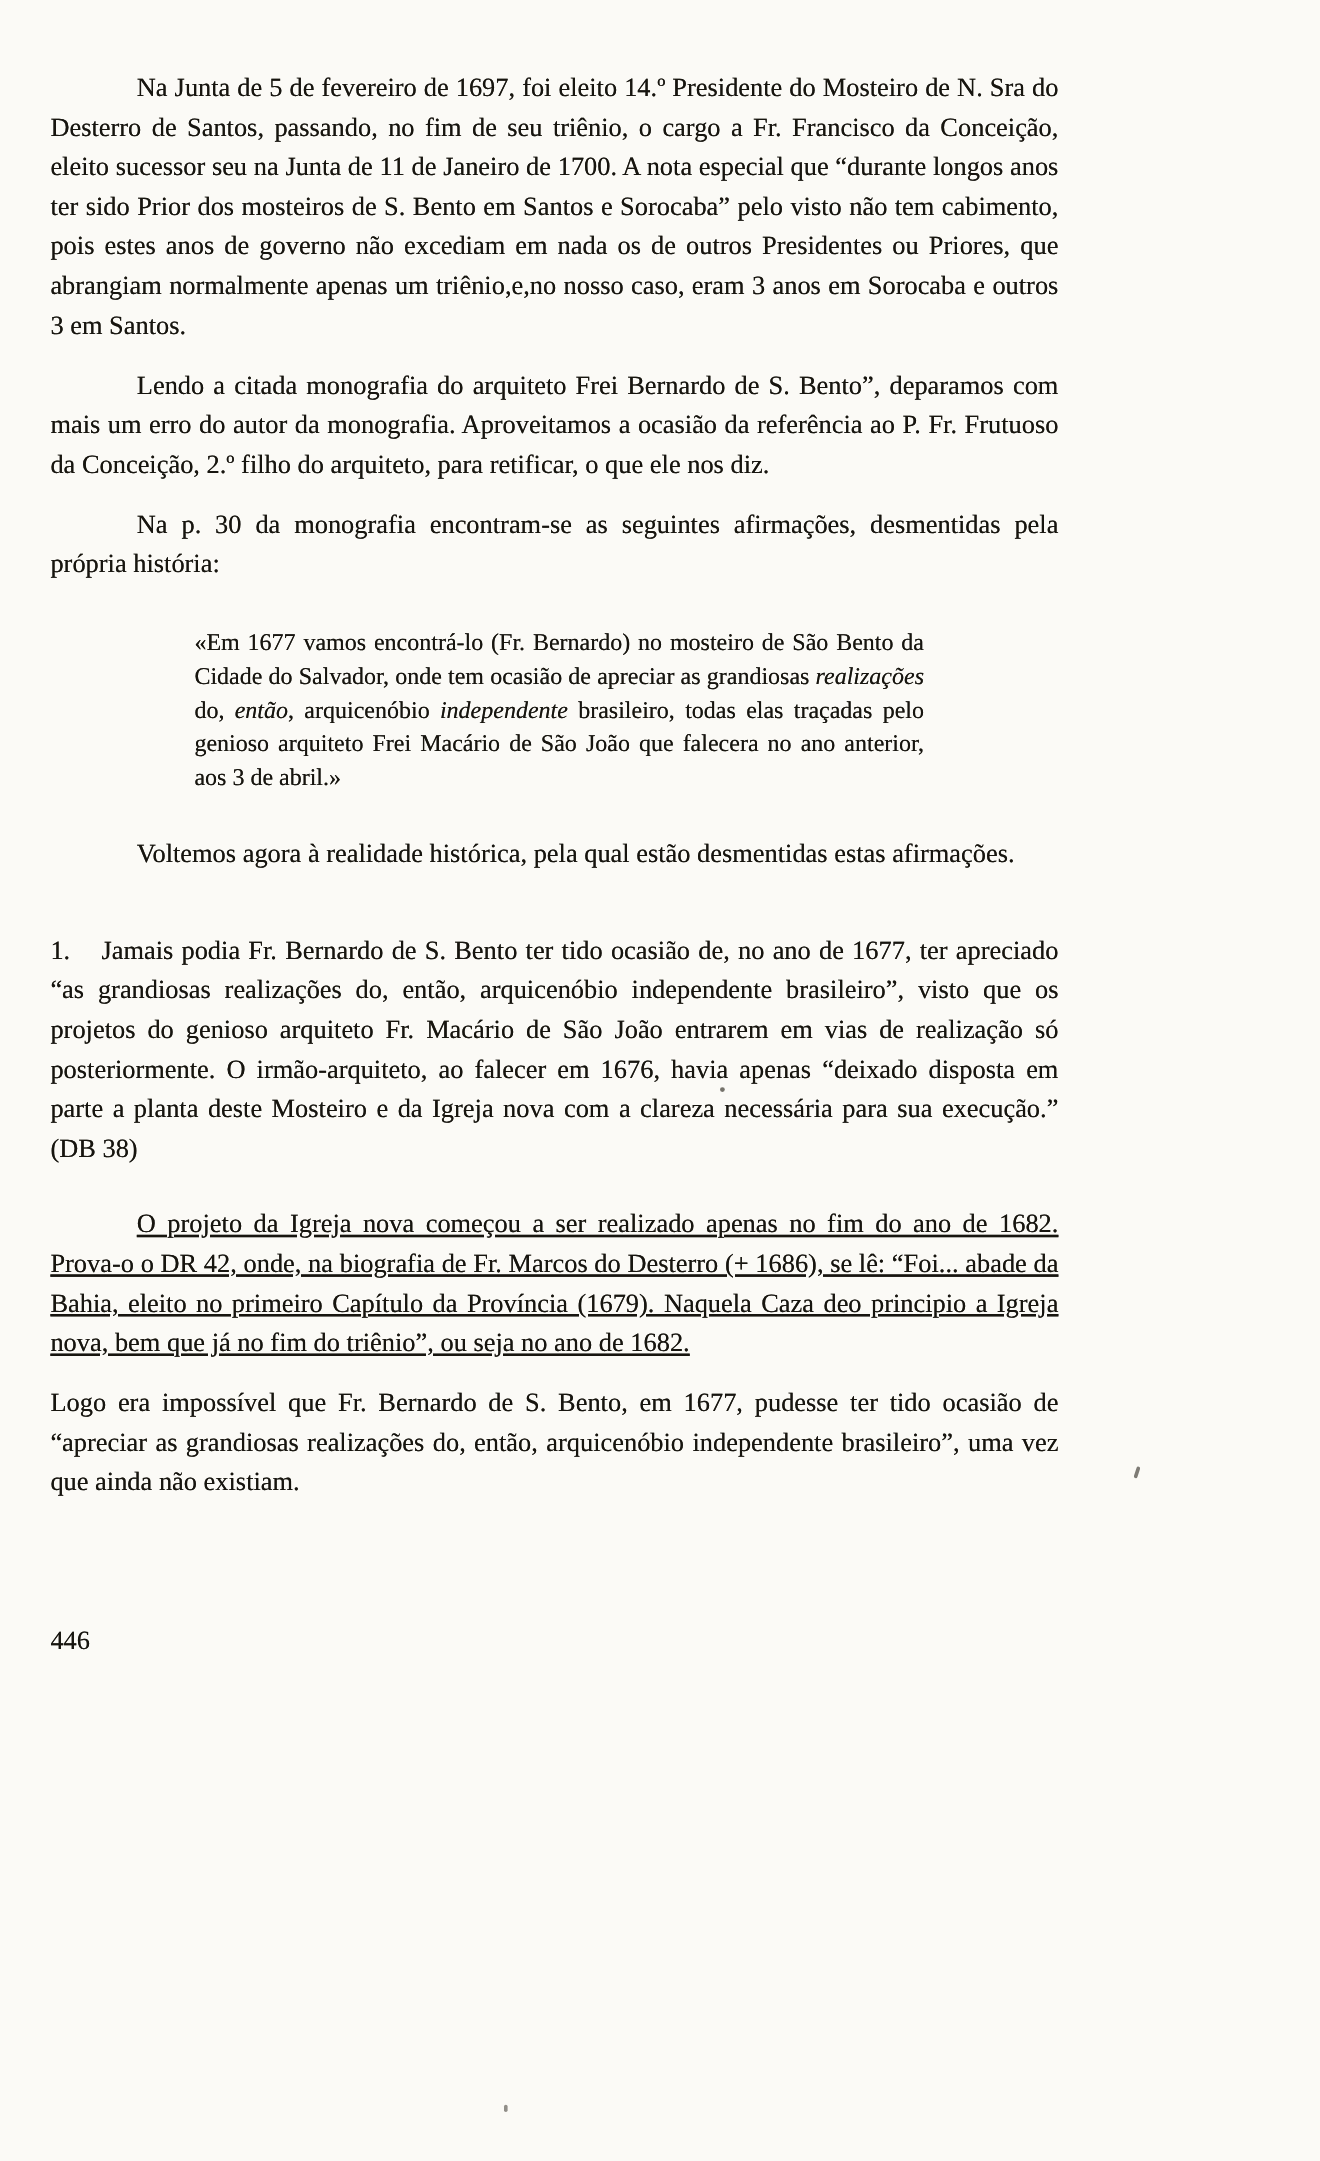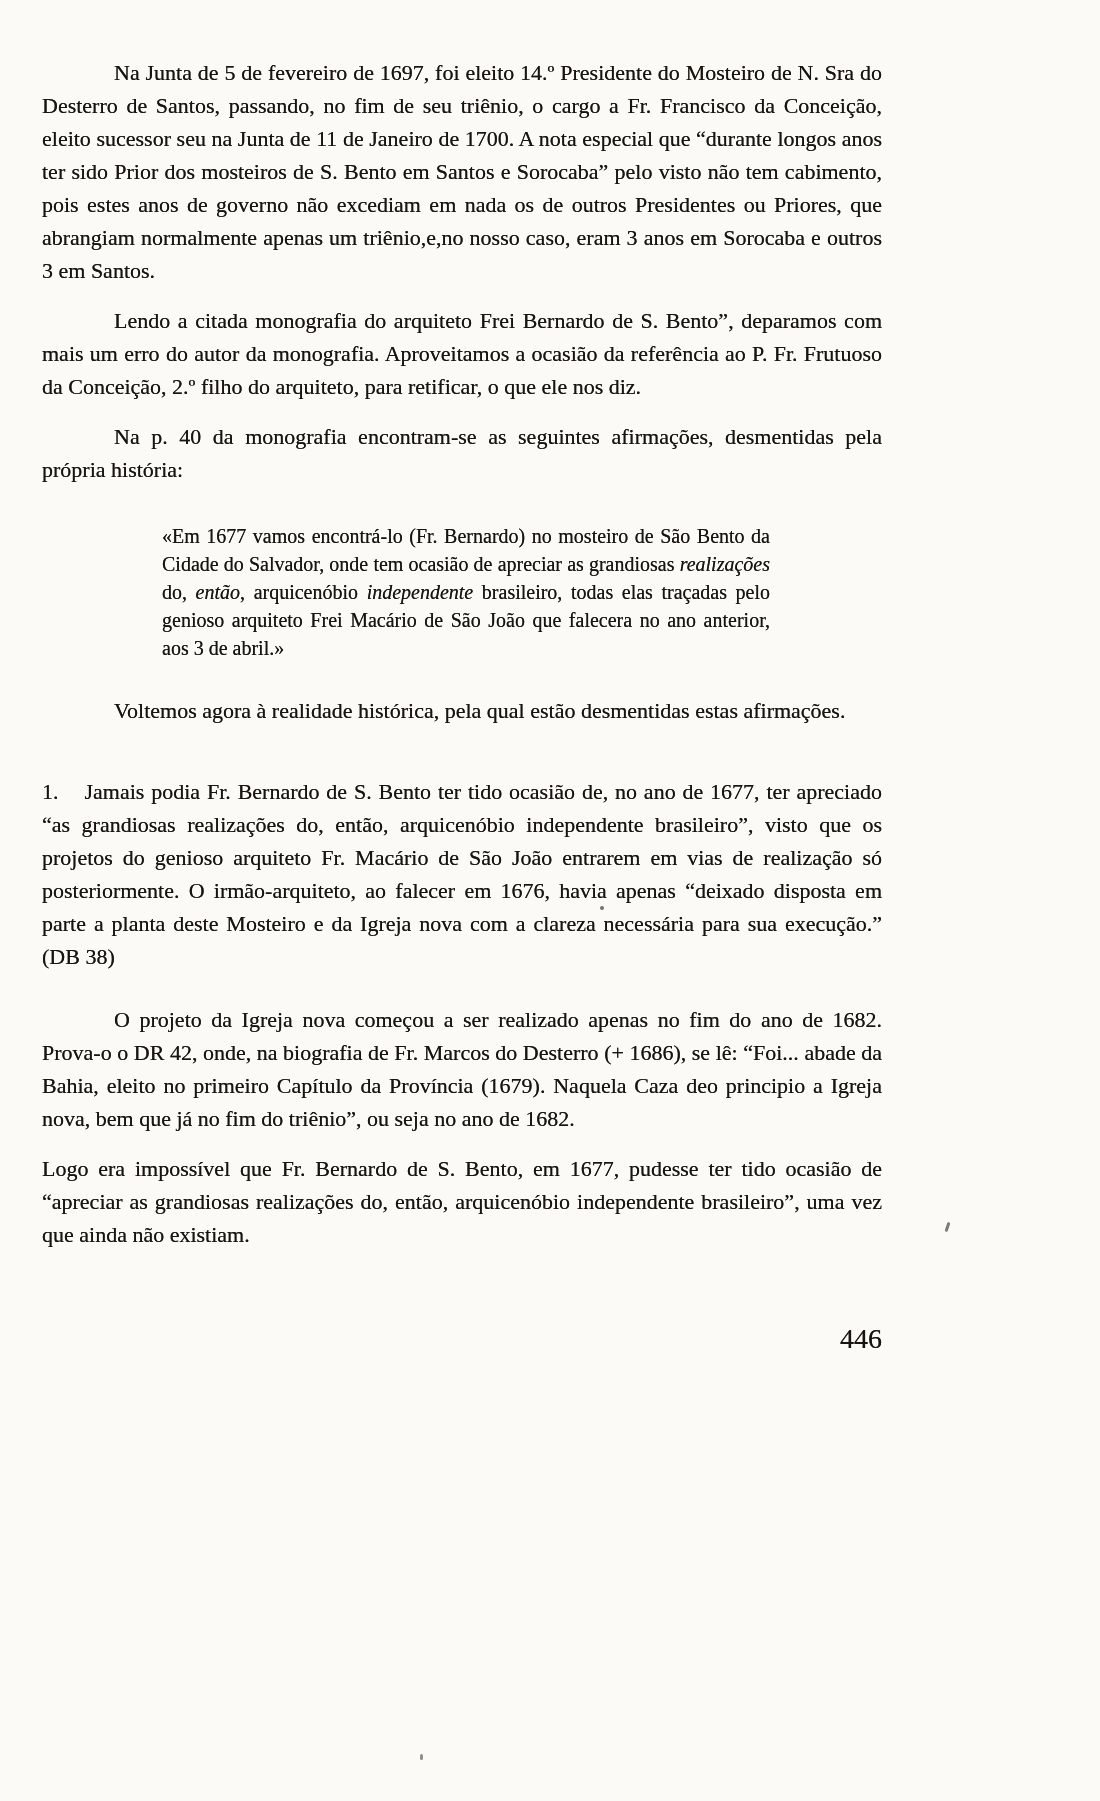--- a/index.html
+++ b/index.html
@@ -28,48 +28,48 @@
   .indent { text-indent: 72px; }
   .quote {
     font-size: 20px;
     line-height: 28px;
     text-align: justify;
     margin: 36px 112px 32px 120px;
     text-shadow: 0 0 0.5px rgba(20,18,12,0.8);
   }
   .quote em { font-style: italic; }
   .section-gap { margin-top: 48px; }
-  .para-gap { margin-top: 30px; }
+  .para-gap { margin-top: 30px; text-decoration: underline; }
   .item-num { display: inline; }
   .item-text { margin-left: 26px; }
   .page-number {
-    margin-top: 72px;
-    text-align: right;
-    font-size: 28px;
+    margin-top: 103px;
+    text-align: left;
+    font-size: 22px;
     text-shadow: 0 0 0.5px rgba(20,18,12,0.8);
   }
   .artifact {
     position: absolute;
     background: #3a372f;
     border-radius: 50%;
   }
   .artifact.a1 { width: 4px; height: 4px; left: 600px; top: 906px; opacity: .7; }
   .artifact.a2 { width: 3px; height: 10px; left: 946px; top: 1222px; border-radius: 2px; transform: rotate(18deg); opacity: .65; }
   .artifact.a3 { width: 3px; height: 6px; left: 420px; top: 1754px; border-radius: 2px; opacity: .55; }
 </style>
 </head>
 <body>
 
 <div class="page">
 
   <p class="body indent">Na Junta de 5 de fevereiro de 1697, foi eleito 14.º Presidente do Mosteiro de N. Sra do Desterro de Santos, passando, no fim de seu triênio, o cargo a Fr. Francisco da Conceição, eleito sucessor seu na Junta de 11 de Janeiro de 1700. A nota especial que “durante longos anos ter sido Prior dos mosteiros de S. Bento em Santos e Sorocaba” pelo visto não tem cabimento, pois estes anos de governo não excediam em nada os de outros Presidentes ou Priores, que abrangiam normalmente apenas um triênio,e,no nosso caso, eram 3 anos em Sorocaba e outros 3 em Santos.</p>
 
   <p class="body indent">Lendo a citada monografia do arquiteto Frei Bernardo de S. Bento”, deparamos com mais um erro do autor da monografia. Aproveitamos a ocasião da referência ao P. Fr. Frutuoso da Conceição, 2.º filho do arquiteto, para retificar, o que ele nos diz.</p>
 
-  <p class="body indent">Na p. 40 da monografia encontram-se as seguintes afirmações, desmentidas pela própria história:</p>
+  <p class="body indent">Na p. 30 da monografia encontram-se as seguintes afirmações, desmentidas pela própria história:</p>
 
   <blockquote class="quote"><span>«Em 1677 vamos encontrá-lo (Fr. Bernardo) no mosteiro de São Bento da Cidade do Salvador, onde tem ocasião de apreciar as grandiosas </span><em>realizações</em><span> do, </span><em>então</em><span>, arquicenóbio </span><em>independente</em><span> brasileiro, todas elas traçadas pelo genioso arquiteto Frei Macário de São João que falecera no ano anterior, aos 3 de abril.»</span></blockquote>
 
   <p class="body indent">Voltemos agora à realidade histórica, pela qual estão desmentidas estas afirmações.</p>
 
   <p class="body section-gap"><span class="item-num">1.</span><span class="item-text">Jamais podia Fr. Bernardo de S. Bento ter tido ocasião de, no ano de 1677, ter apreciado “as grandiosas realizações do, então, arquicenóbio independente brasileiro”, visto que os projetos do genioso arquiteto Fr. Macário de São João entrarem em vias de realização só posteriormente. O irmão-arquiteto, ao falecer em 1676, havia apenas “deixado disposta em parte a planta deste Mosteiro e da Igreja nova com a clareza necessária para sua execução.” (DB 38)</span></p>
 
   <p class="body indent para-gap">O projeto da Igreja nova começou a ser realizado apenas no fim do ano de 1682. Prova-o o DR 42, onde, na biografia de Fr. Marcos do Desterro (+ 1686), se lê: “Foi... abade da Bahia, eleito no primeiro Capítulo da Província (1679). Naquela Caza deo principio a Igreja nova, bem que já no fim do triênio”, ou seja no ano de 1682.</p>
 
   <p class="body">Logo era impossível que Fr. Bernardo de S. Bento, em 1677, pudesse ter tido ocasião de “apreciar as grandiosas realizações do, então, arquicenóbio independente brasileiro”, uma vez que ainda não existiam.</p>

